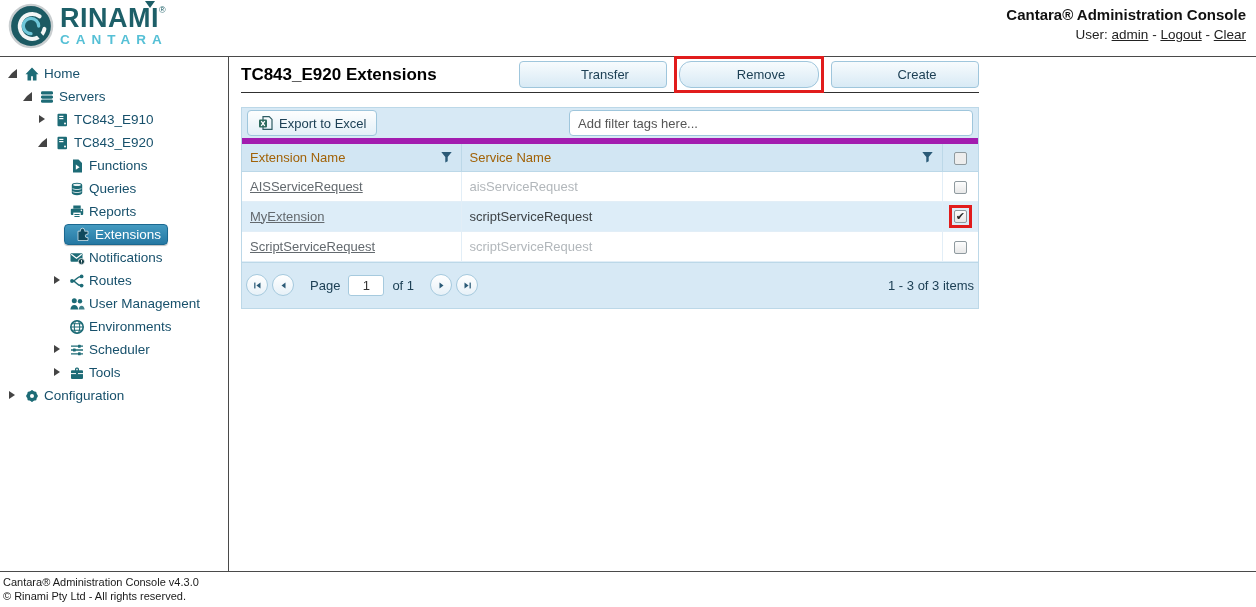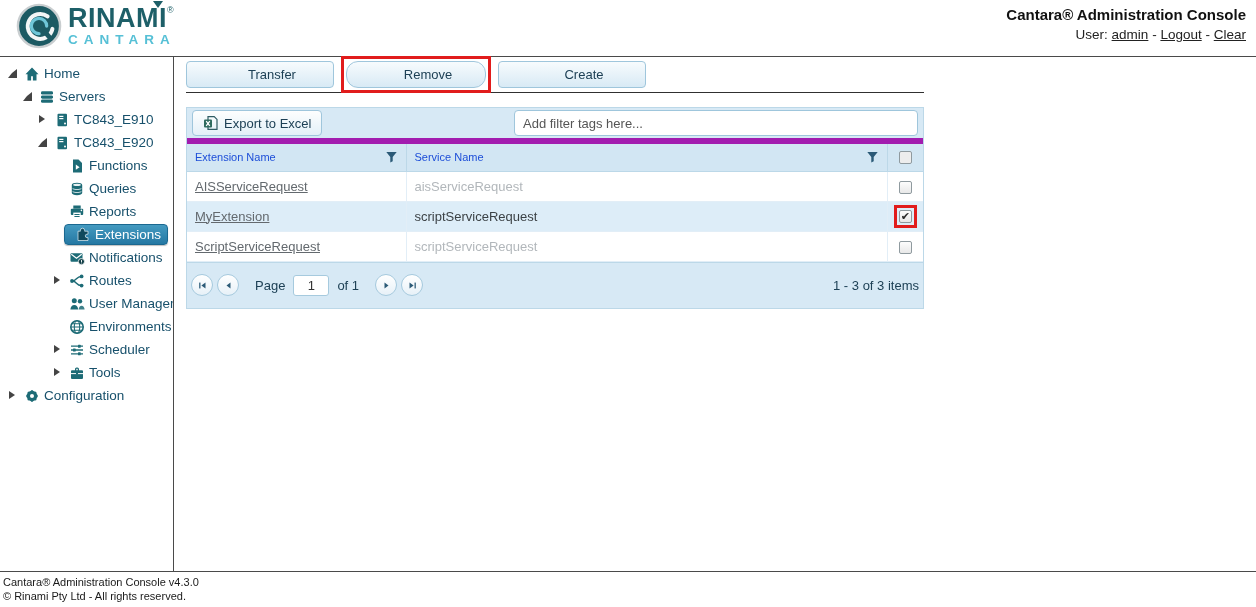--- a/index.html
+++ b/index.html
@@ -3,36 +3,36 @@
 <meta charset="utf-8">
 <style>
   * { box-sizing: border-box; margin: 0; padding: 0; }
   html,body { width:1256px; height:607px; }
   body {
     font-family: "Liberation Sans", sans-serif;
     background:#fff; color:#222; overflow:hidden; position:relative;
   }
   
   .top-header { height:57px; border-bottom:1px solid #4a4a4a; position:relative; background:#fff; }
-  .logo { position:absolute; left:16px; top:3px; display:flex; align-items:center; gap:6px; }
+  .logo { position:absolute; left:8px; top:3px; display:flex; align-items:center; gap:6px; }
   .logo-badge { width:46px; height:46px; }
   .logo-text { display:flex; flex-direction:column; line-height:1; }
   .brand-row { position:relative; display:flex; align-items:flex-start; }
   .brand { font-weight:bold; font-size:27px; color:#1d5f68; letter-spacing:.5px; }
   .brand-reg { font-size:9px; color:#1d5f68; margin-top:1px; }
   .brand-mark { position:absolute; right:13px; top:-4px; width:0; height:0;
     border-left:5px solid transparent; border-right:5px solid transparent; border-top:7px solid #1d5f68; }
   .product { font-size:13.5px; font-weight:bold; color:#56c0d6; letter-spacing:6px; margin-top:1px; }
   .header-right { position:absolute; right:10px; top:6px; text-align:right; }
   .app-title { font-size:15px; font-weight:bold; color:#111; }
   .user-row { font-size:13.5px; color:#222; margin-top:4px; }
   .hlink { text-decoration:underline; color:#222; cursor:pointer; }
   
   .content { display:flex; height:514px; }
-  .sidebar { width:174px; border-right:1px solid #4a4a4a; padding-top:5px; overflow:hidden; flex:none; }
+  .sidebar { width:229px; border-right:1px solid #4a4a4a; padding-top:5px; overflow:hidden; flex:none; }
   .main { flex:1; padding:0 0 0 12px; }
   
   .titem { display:flex; align-items:center; height:23px; font-size:13.5px; color:#17506b; cursor:pointer; white-space:nowrap; }
   .lvl0 { padding-left:6px; } .lvl1 { padding-left:21px; } .lvl2 { padding-left:36px; } .lvl3 { padding-left:51px; }
   .arrow { width:13px; height:13px; display:inline-block; position:relative; flex:none; }
   .arrow.expanded::after { content:""; position:absolute; left:2px; top:2px;
     border:4px solid transparent; border-right:5px solid #444; border-bottom:5px solid #444; }
   .arrow.collapsed::after { content:""; position:absolute; left:3px; top:2px;
     border:4px solid transparent; border-left:6px solid #444; }
   .pill { display:inline-flex; align-items:center; gap:4px; padding:2px 4px; border-radius:4px; }
@@ -51,21 +51,21 @@
   .grid { width:738px; margin-top:14px; border:1px solid #bcd8e8; background:#fff; }
   .gtoolbar { background:#d7e9f5; padding:5px; display:flex; align-items:center; border-bottom:6px solid #a21caf; height:36px; }
   .export-btn { display:inline-flex; align-items:center; gap:6px; height:26px; padding:0 10px;
     background:linear-gradient(#fdfefe,#e3f0f8); border:1px solid #9fc6dc; border-radius:4px;
     font-size:13px; color:#1d4055; font-family:inherit; cursor:pointer; }
   .filter-input { margin-left:auto; width:404px; height:26px; border:1px solid #9fc6dc; border-radius:4px;
     padding:0 8px; font-size:13px; font-family:inherit; color:#333; }
   .filter-input::placeholder { color:#555; opacity:1; }
   table.dgrid { border-collapse:collapse; width:100%; table-layout:fixed; }
   .dgrid col.c1 { width:219px; } .dgrid col.c2 { width:481px; } .dgrid col.c3 { width:36px; }
-  .dgrid th { background:#d2e6f3; height:27px; font-size:11px; font-weight:normal; color:#1d4ed8;
+  .dgrid th { background:#d2e6f3; height:27px; font-size:13px; font-weight:normal; color:#a16207;
     text-align:left; padding:0 8px; border-right:1px solid #bcd8e8; border-bottom:1px solid #bcd8e8; }
   .dgrid th:last-child { border-right:none; }
   .th-inner { display:flex; align-items:center; }
   .funnel { margin-left:auto; cursor:pointer; display:inline-flex; }
   .dgrid td { height:30px; font-size:13px; padding:0 8px; border-right:1px solid #e2eef7; border-bottom:1px solid #e2eef7; background:#fff; }
   .dgrid td:last-child { border-right:none; text-align:center; padding:0; }
   .dgrid tr.selected td { background:#ddedf8; }
   .ext { color:#63696e; text-decoration:underline; cursor:pointer; }
   .svc { color:#b2b7bb; }
   tr.selected .svc { color:#3c4246; }
@@ -344,20 +344,21 @@
               <circle fill="#fff" cx="8" cy="8" r="2"></circle>
             </svg>
       </span>
           <span>Configuration</span>
         </span>
     </div>
   </div>
 
   <div class="main">
     <div class="main-head">
+      <div class="page-title">TC843_E920 Extensions</div>
       <button class="btn">Transfer</button>
       <span class="red-wrap">
         <button class="btn">Remove</button>
       </span>
       <button class="btn btn-gap">Create</button>
     </div>
 
     <div class="grid">
       <div class="gtoolbar">
         <button class="export-btn">

